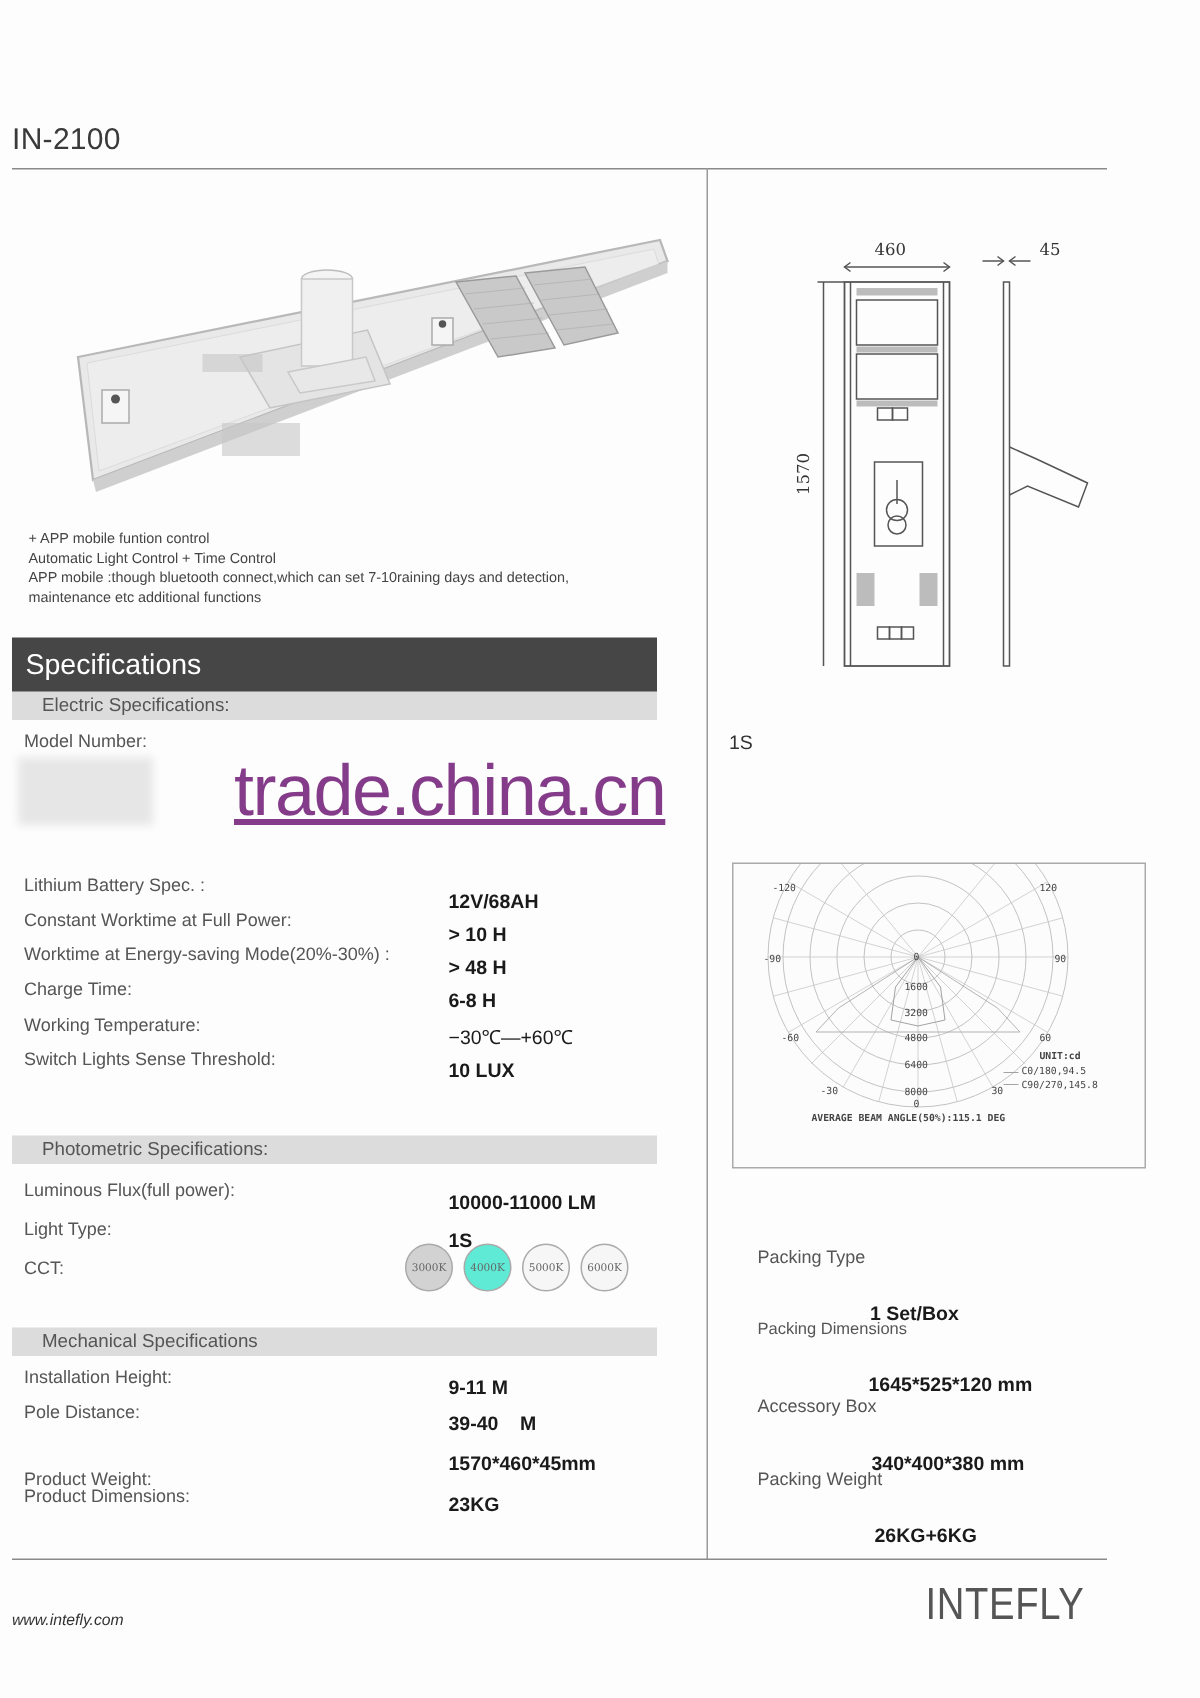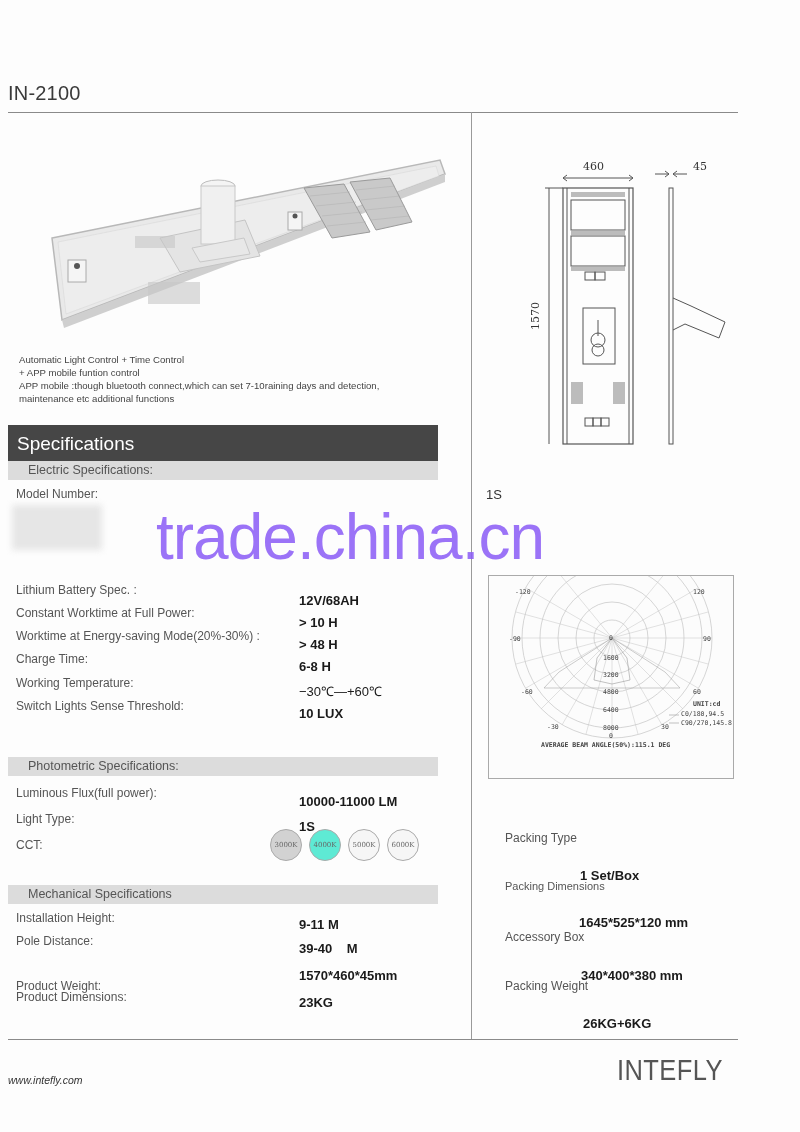--- a/index.html
+++ b/index.html
@@ -22,32 +22,32 @@
                  font-size: 19px; padding: 8px 0 0 9px; }
   .sub-header { height: 19px; background: #dcdcdc; color: #555; font-size: 12.5px; padding: 2px 0 0 20px; }
   .electric-header { left: 8px; top: 461px; width: 430px; }
   .photometric-header { left: 8px; top: 757px; width: 430px; }
   .mechanical-header { left: 8px; top: 885px; width: 430px; }
 
   .label { position: absolute; font-size: 12px; color: #555; white-space: nowrap; }
   .value { position: absolute; font-size: 13px; color: #1a1a1a; font-weight: bold; white-space: nowrap; }
 
   
-  .watermark { left: 156px; top: 500px; font-size: 64px; color: #8b5cf6; letter-spacing: -1px; opacity: 0.85; }
+  .watermark { left: 156px; top: 500px; font-size: 48px; color: #701a75; letter-spacing: -1px; opacity: 0.85; text-decoration: underline; }
   .blur-block { background: #e6e6e6; filter: blur(3px); }
 
   
   .cct-row { left: 270px; top: 829px; display: flex; gap: 7px; }
   .cct-chip { width: 32px; height: 32px; border-radius: 50%; border: 1px solid #aaa; font-family: "DejaVu Serif", serif;
               font-size: 7px; color: #666; display: flex; align-items: center; justify-content: center; background: #f6f6f6; }
   .cct-chip.dark { background: #d2d2d2; }
   .cct-chip.mid { background: #5eead4; }
 
   
-  .polar-box { left: 488px; top: 575px; width: 246px; height: 204px; border: 1px solid #aaa; background: #fcfcfc; }
+  .polar-box { left: 488px; top: 575px; width: 276px; height: 204px; border: 1px solid #aaa; background: #fcfcfc; }
   .polar-svg { position: absolute; left: 0; top: 0; }
   .polar-text { font-family: "DejaVu Sans Mono", monospace; font-size: 6.5px; fill: #444; }
 
   .footer-url { left: 8px; top: 1074px; font-size: 10.5px; font-style: italic; color: #333; }
   .footer-brand { left: 617px; top: 1053px; font-size: 30px; color: #555; letter-spacing: 0.5px; transform: scaleX(0.85); transform-origin: left; }
 </style>
 </head>
 <body>
 
 <div class="abs model-title">IN-2100</div>
@@ -84,22 +84,22 @@
   <rect x="248" y="62" width="14" height="18" fill="#f5f5f5" stroke="#aaa"></rect>
   <circle cx="255" cy="66" r="2.5" fill="#555"></circle>
 
   <g fill="#c6c6c6">
     <rect x="95" y="86" width="40" height="12" opacity="0.6"></rect>
     <rect x="108" y="132" width="52" height="22" opacity="0.6"></rect>
   </g>
 </svg>
 
 <div class="abs feature-text">
+  <div>+ APP mobile funtion control</div>
   <div>Automatic Light Control + Time Control</div>
-  <div>+ APP mobile funtion control</div>
   <div>APP mobile :though bluetooth connect,which can set 7-10raining days and detection,</div>
   <div>maintenance etc  additional functions</div>
 </div>
 
 <svg class="abs" style="left:505px; top:150px;" width="240" height="300" viewBox="0 0 240 300">
   <g fill="none" stroke="#555" stroke-width="1">
 
     <line x1="58" y1="28" x2="128" y2="28"></line>
     <polyline points="62,25 58,28 62,31"></polyline>
       <polyline points="124,25 128,28 124,31"></polyline>

